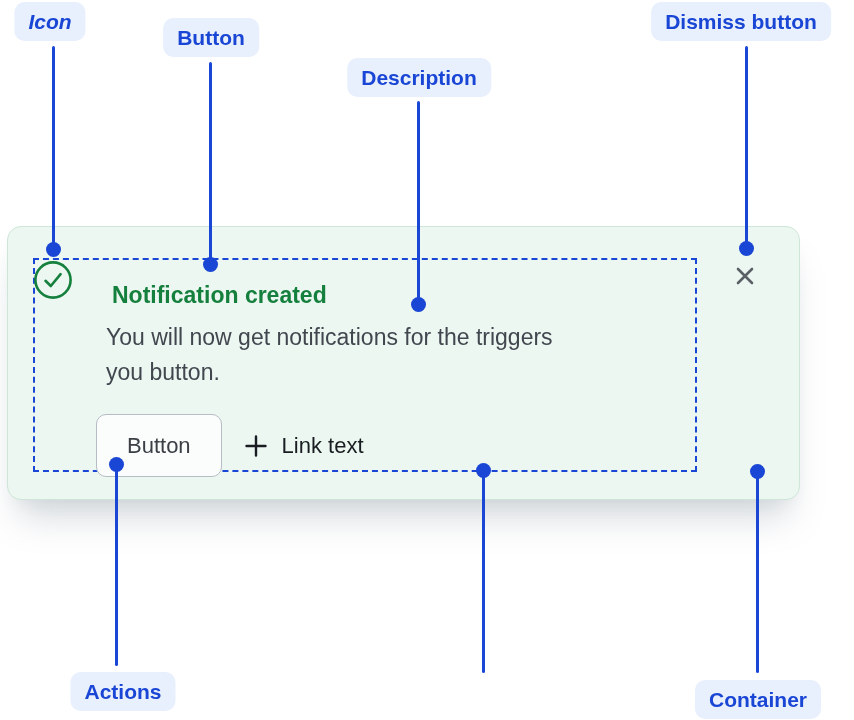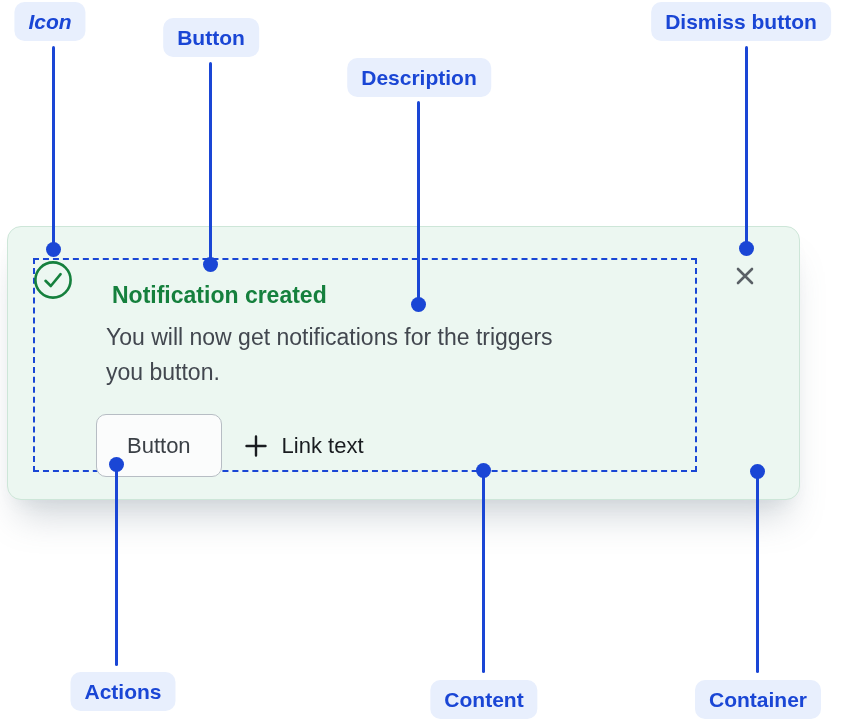--- a/index.html
+++ b/index.html
@@ -209,16 +209,15 @@
   <div class="dot dot-dismiss"></div>
   <div class="dot dot-actions"></div>
   <div class="dot dot-content"></div>
   <div class="dot dot-container"></div>
 
   <div class="pill pill-icon">Icon</div>
   <div class="pill pill-title">Button</div>
   <div class="pill pill-dismiss">Dismiss button</div>
   <div class="pill pill-description">Description</div>
   <div class="pill pill-actions">Actions</div>
-  <div class="pill pill-content">Content</div>
   <div class="pill pill-container">Container</div>
 
 </div>
 
 </body></html>

